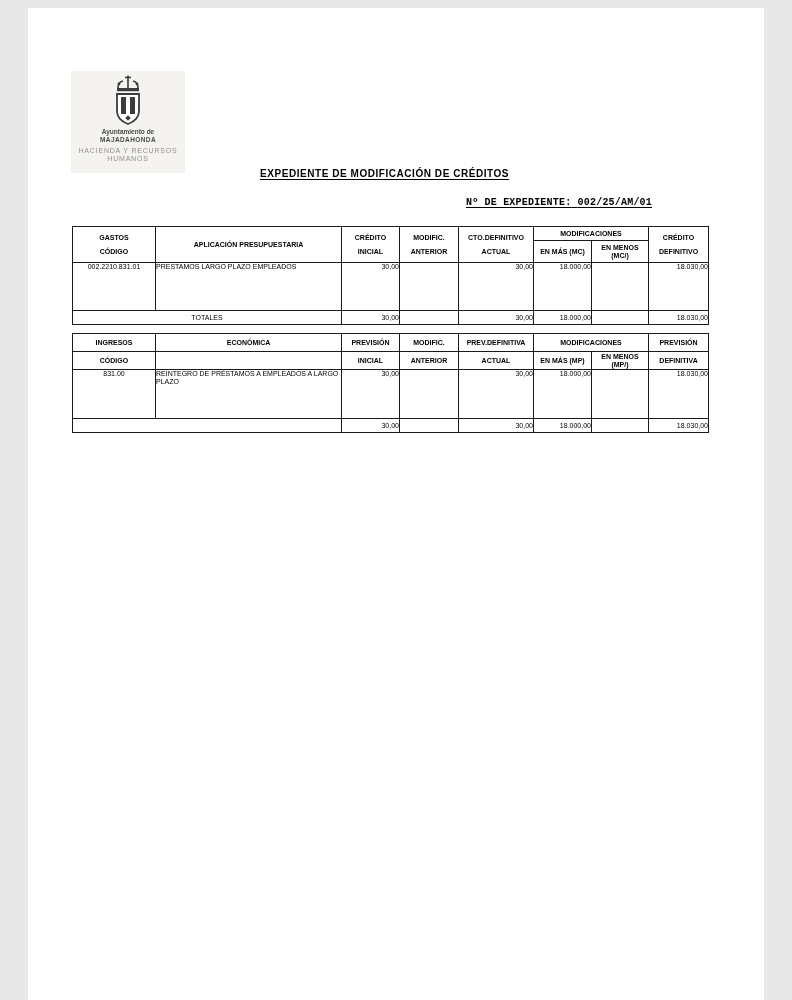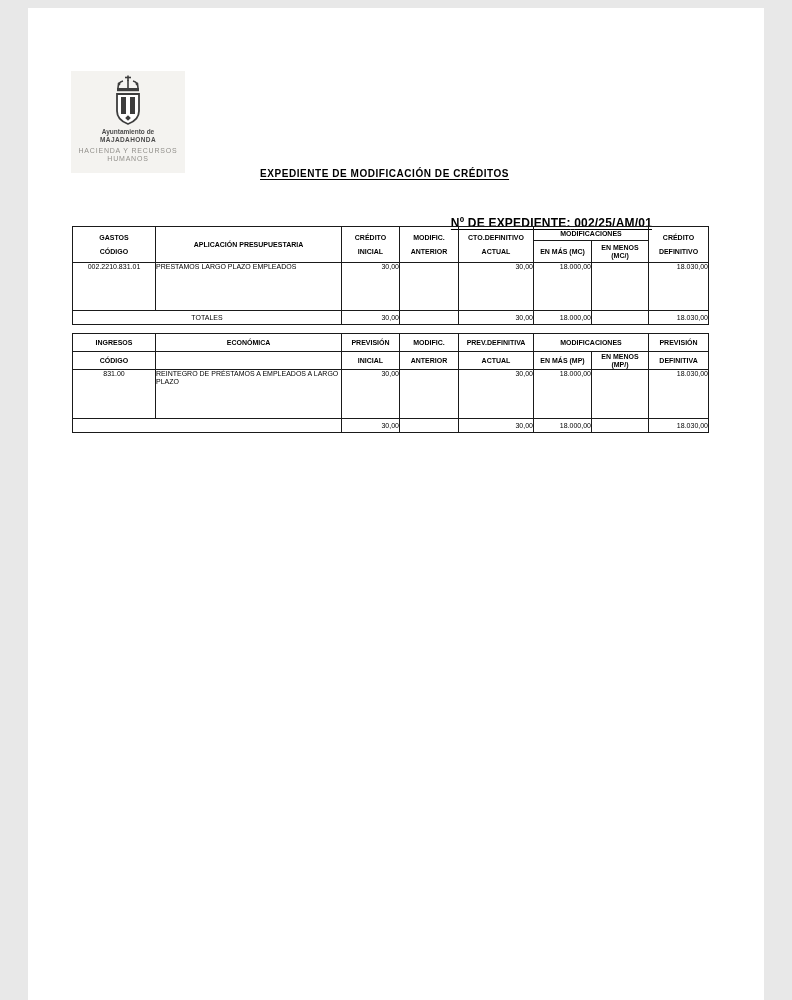--- a/index.html
+++ b/index.html
@@ -18,23 +18,23 @@
   .logo-l2{font-size:6.5px;font-weight:bold;color:#4c4c4c;line-height:7.5px;letter-spacing:.4px;}
   .logo-l3{font-size:7px;color:#92908b;line-height:9px;letter-spacing:.8px;margin-top:3px;}
   .logo-l4{font-size:7px;color:#92908b;line-height:8px;letter-spacing:.8px;}
   
   .doc-title{
     position:absolute;left:232px;top:160px;
     font-size:10px;font-weight:bold;letter-spacing:.55px;
     text-decoration:underline;text-underline-offset:2px;
   }
   .expediente{
-    position:absolute;top:208px;right:112px;
-    font-size:12px;font-weight:bold;letter-spacing:.2px;
-    text-decoration:underline;text-underline-offset:2px;
+    position:absolute;top:189px;right:112px;
+    font-size:10px;font-weight:bold;letter-spacing:.2px;
+    text-decoration:underline;text-underline-offset:2px;font-family:Liberation Mono, monospace;
   }
   
   table.doc{
     position:absolute;left:44px;width:636px;
     border-collapse:collapse;table-layout:fixed;
   }
   table.doc td,table.doc th{
     border:1px solid #1a1a1a;padding:0;margin:0;
     font-size:7px;line-height:8px;overflow:hidden;
   }

